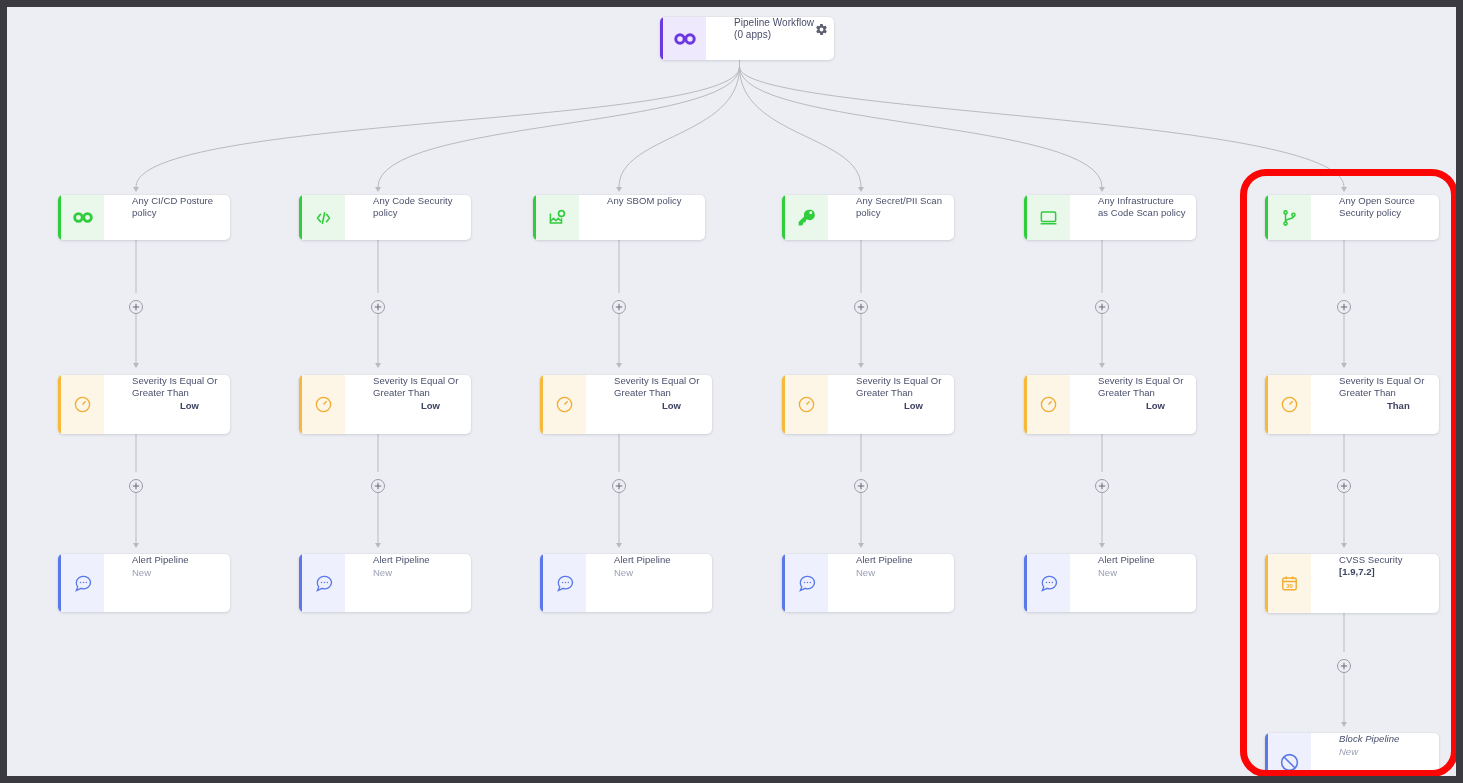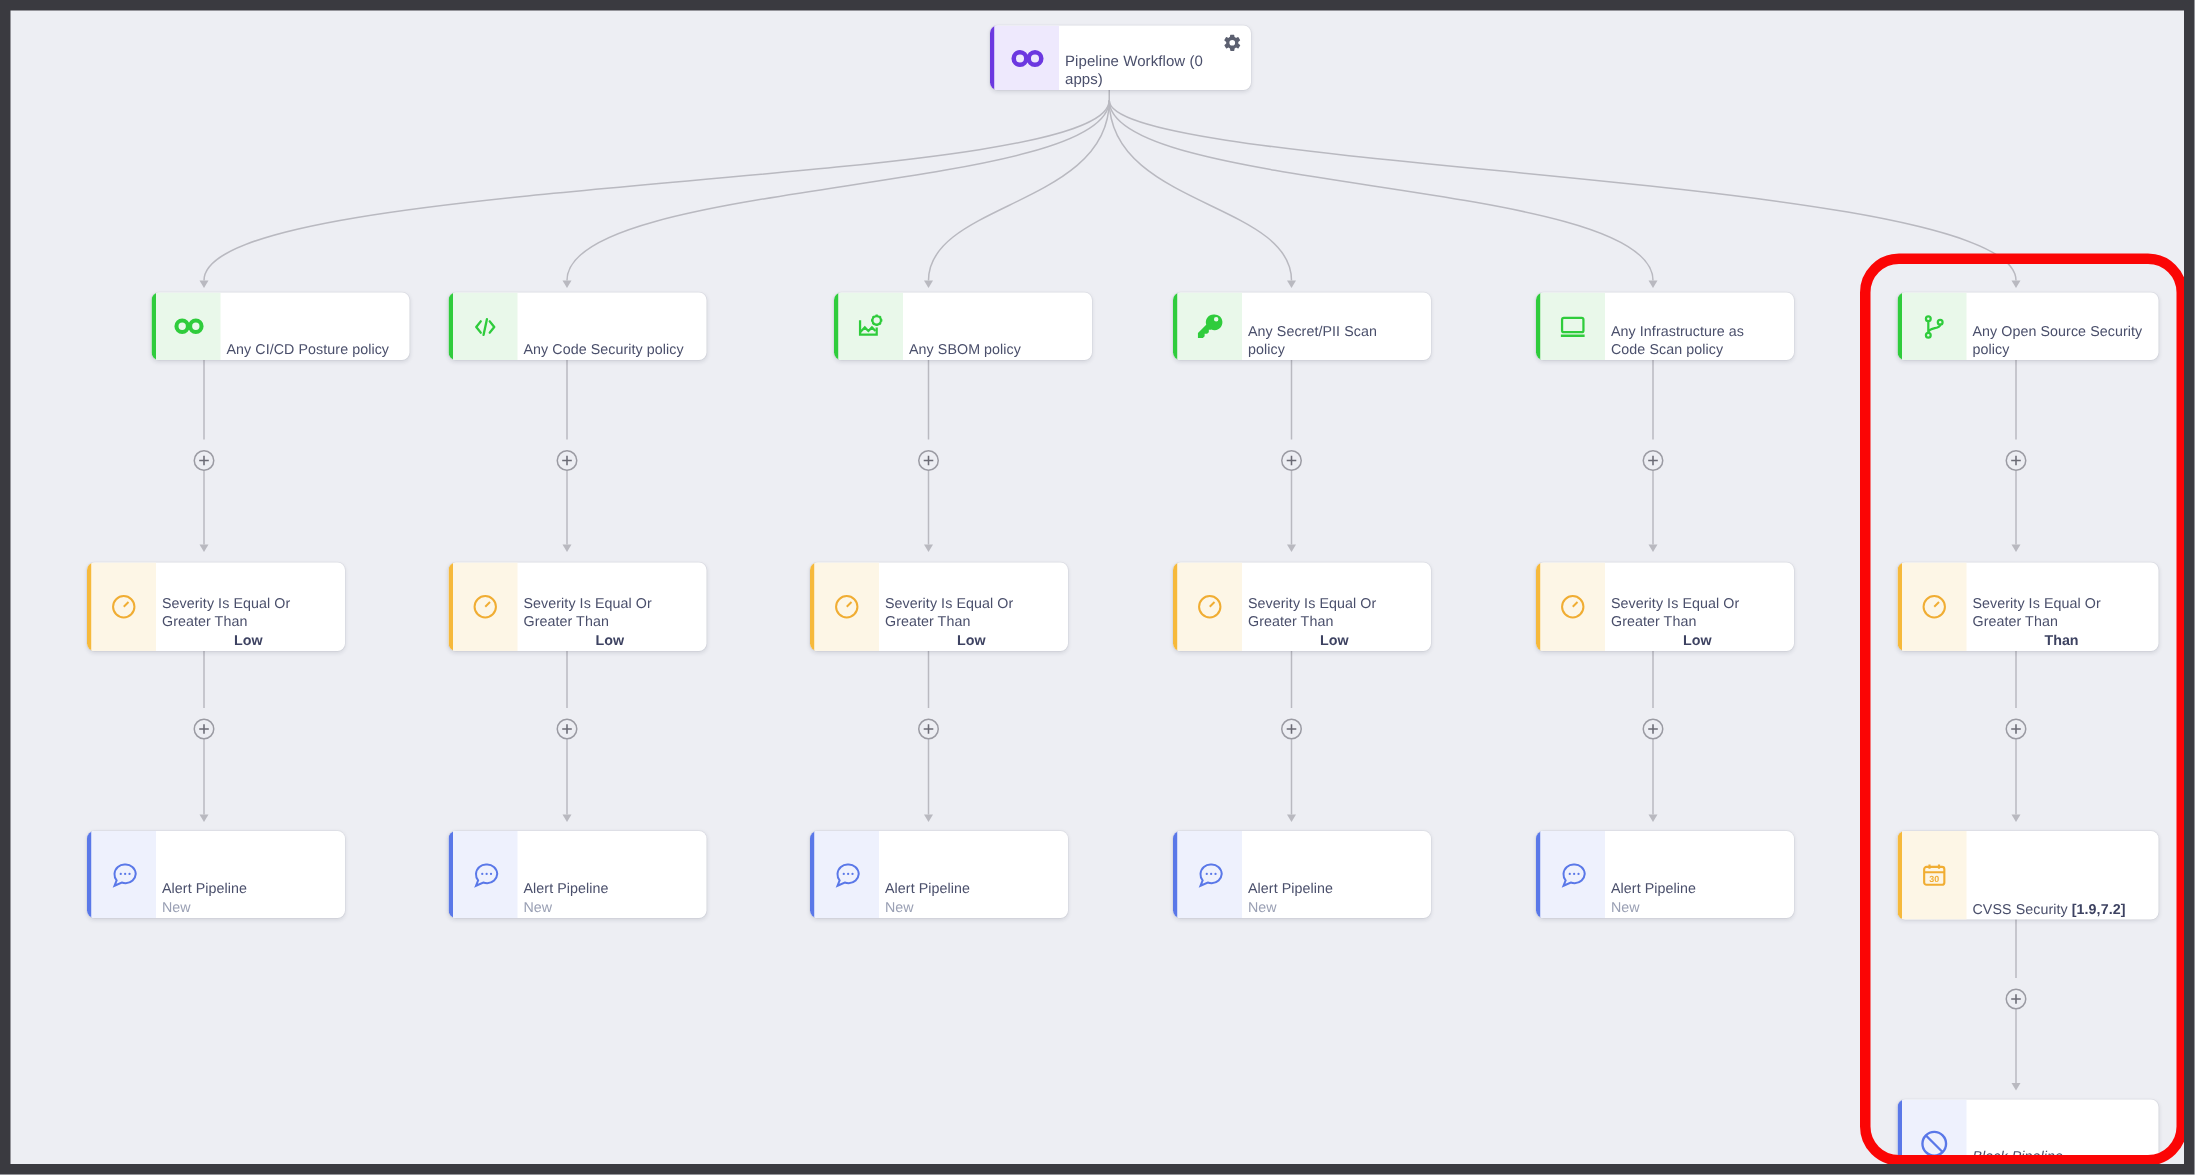--- a/index.html
+++ b/index.html
@@ -20,22 +20,22 @@
     background:#ffffff;
     border-radius:5px;
     box-shadow:0 1px 3px rgba(30,35,60,.13),0 0 0 .5px rgba(30,35,60,.05);
     display:flex;align-items:stretch;overflow:hidden;
   }
   .accent{width:3px;flex:0 0 3px;}
   .icon-tile{
     width:43px;flex:0 0 43px;display:flex;align-items:center;justify-content:center;
   }
   .node-body{
-    flex:1;display:flex;flex-direction:column;justify-content:flex-end;
-    padding:0 10px 0 4px;min-width:0;
+    flex:1;display:flex;flex-direction:column;justify-content:flex-start;
+    padding:0 10px 0 28px;min-width:0;
   }
   .node-title{
     font-size:9.5px;line-height:12px;color:#4a4f6b;letter-spacing:.05px;
   }
   .node-sub{font-size:9.5px;line-height:12px;margin-top:1px;}
   .node-sub.bold{font-weight:bold;color:#3d4261;margin-left:48px;}
   .node-sub.muted{color:#9aa0b4;}
 
   
   .node.root{width:174px;height:43px;left:653px;top:10px;}
@@ -164,21 +164,21 @@
     <div class="node-body">
       <div class="node-title">Pipeline Workflow (0 apps)</div>
     </div>
     <div class="gear">
       <svg width="13" height="13" viewBox="0 0 24 24" fill="#5c6070">
         <path d="M19.4 13c.04-.32.06-.65.06-1s-.02-.68-.07-1l2.11-1.63a.5.5 0 0 0 .12-.64l-2-3.46a.5.5 0 0 0-.6-.22l-2.49 1a7.3 7.3 0 0 0-1.73-1l-.38-2.65a.5.5 0 0 0-.49-.4h-4a.5.5 0 0 0-.48.4l-.38 2.65c-.63.26-1.2.6-1.73 1l-2.49-1a.5.5 0 0 0-.6.22l-2 3.46a.5.5 0 0 0 .12.64L4.6 11c-.05.32-.07.65-.07 1s.02.68.07 1l-2.11 1.63a.5.5 0 0 0-.12.64l2 3.46c.12.21.37.3.6.22l2.49-1c.52.4 1.1.74 1.73 1l.38 2.65c.4.23.24.4.48.4h4c.24 0 .45-.17.49-.4l.38-2.65c.63-.26 1.2-.6 1.73-1l2.49 1c.23.08.48-.1.6-.22l2-3.46a.5.5 0 0 0-.12-.64L19.4 13zM12 15.5A3.5 3.5 0 1 1 15.5 12 3.5 3.5 0 0 1 12 15.5z"></path>
       </svg>
     </div>
   </div>
 
-  <div class="node policy" style="left:51px;top:188px;margin-left:43px;">
+  <div class="node policy" style="left:51px;top:188px;">
     <div class="accent"></div>
     <div class="icon-tile">
       <svg width="20" height="13" viewBox="0 0 22 14" fill="none" stroke="#2fcc3c" stroke-width="3">
         <circle cx="6" cy="7" r="4.2"></circle>
           <circle cx="16" cy="7" r="4.2"></circle>
       </svg>
     </div>
     <div class="node-body">
       <div class="node-title">Any CI/CD Posture policy</div>
     </div>
@@ -265,21 +265,21 @@
         <circle cx="12.5" cy="11.5" r=".9" fill="#5a78e8" stroke="none"></circle>
         <circle cx="16" cy="11.5" r=".9" fill="#5a78e8" stroke="none"></circle>
       </svg>
     </div>
     <div class="node-body">
       <div class="node-title">Alert Pipeline</div>
       <div class="node-sub muted">New</div>
     </div>
   </div>
 
-  <div class="node policy" style="left:549px;top:188px;">
+  <div class="node policy" style="left:526px;top:188px;">
     <div class="accent"></div>
     <div class="icon-tile">
       <svg width="21" height="19" viewBox="0 0 24 24" fill="none" stroke="#2fcc3c" stroke-width="1.9">
         <path d="M3 7v12h14V13"></path>
         <path d="M3 17l4-4 3 3 3-3 3 3"></path>
         <circle cx="17" cy="7" r="3.6"></circle>
         <path d="M17 2.2v1.4M17 10.4v1.4M12.2 7h1.4M20.4 7h1.4M13.6 3.6l1 1M19.4 9.4l1 1M20.4 3.6l-1 1M14.6 9.4l-1 1"></path>
       </svg>
     </div>
     <div class="node-body">

